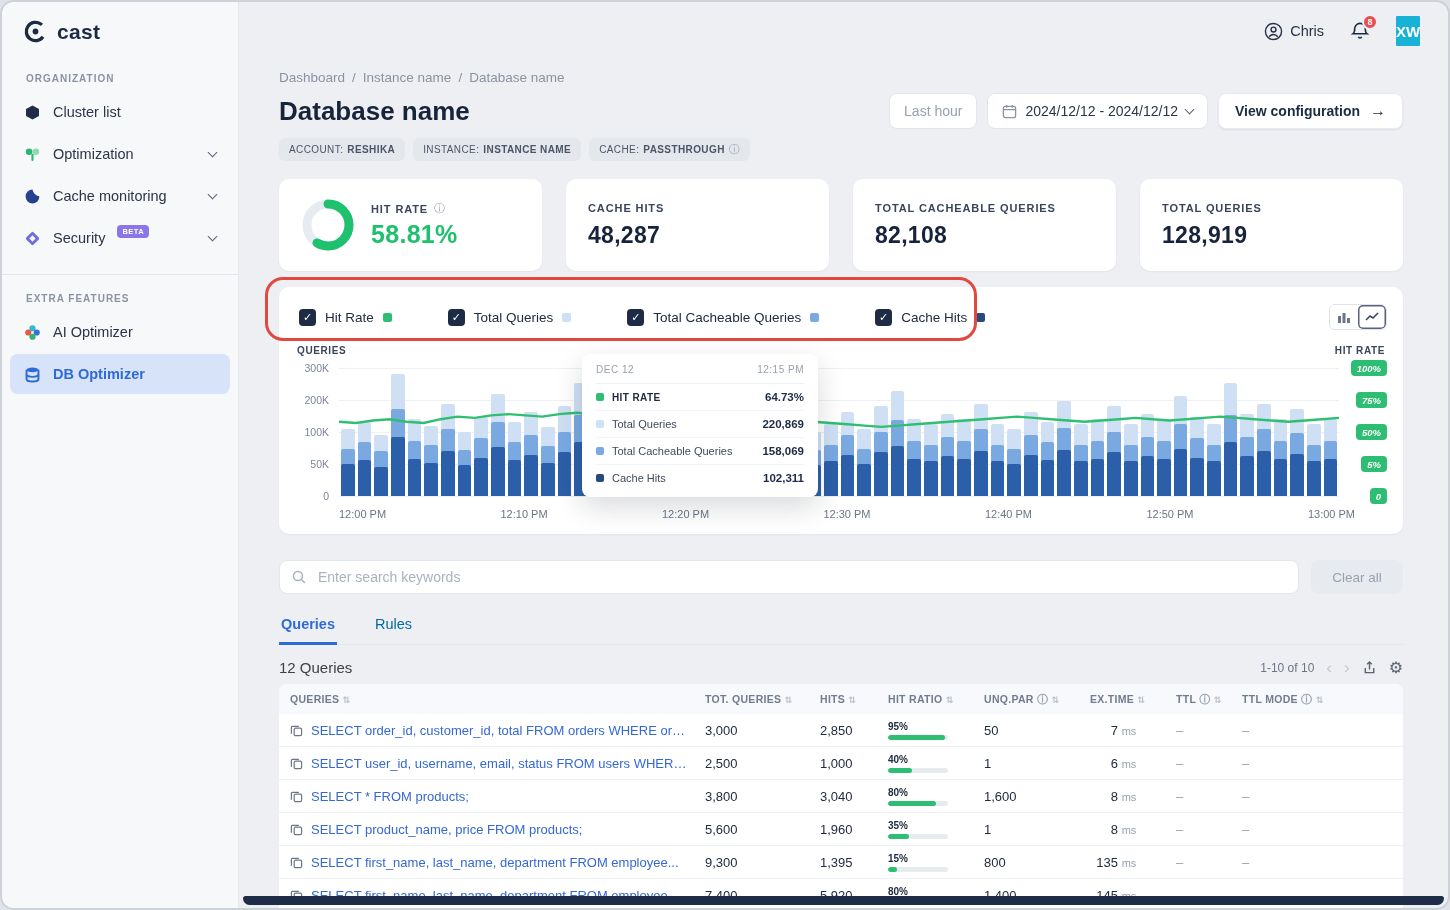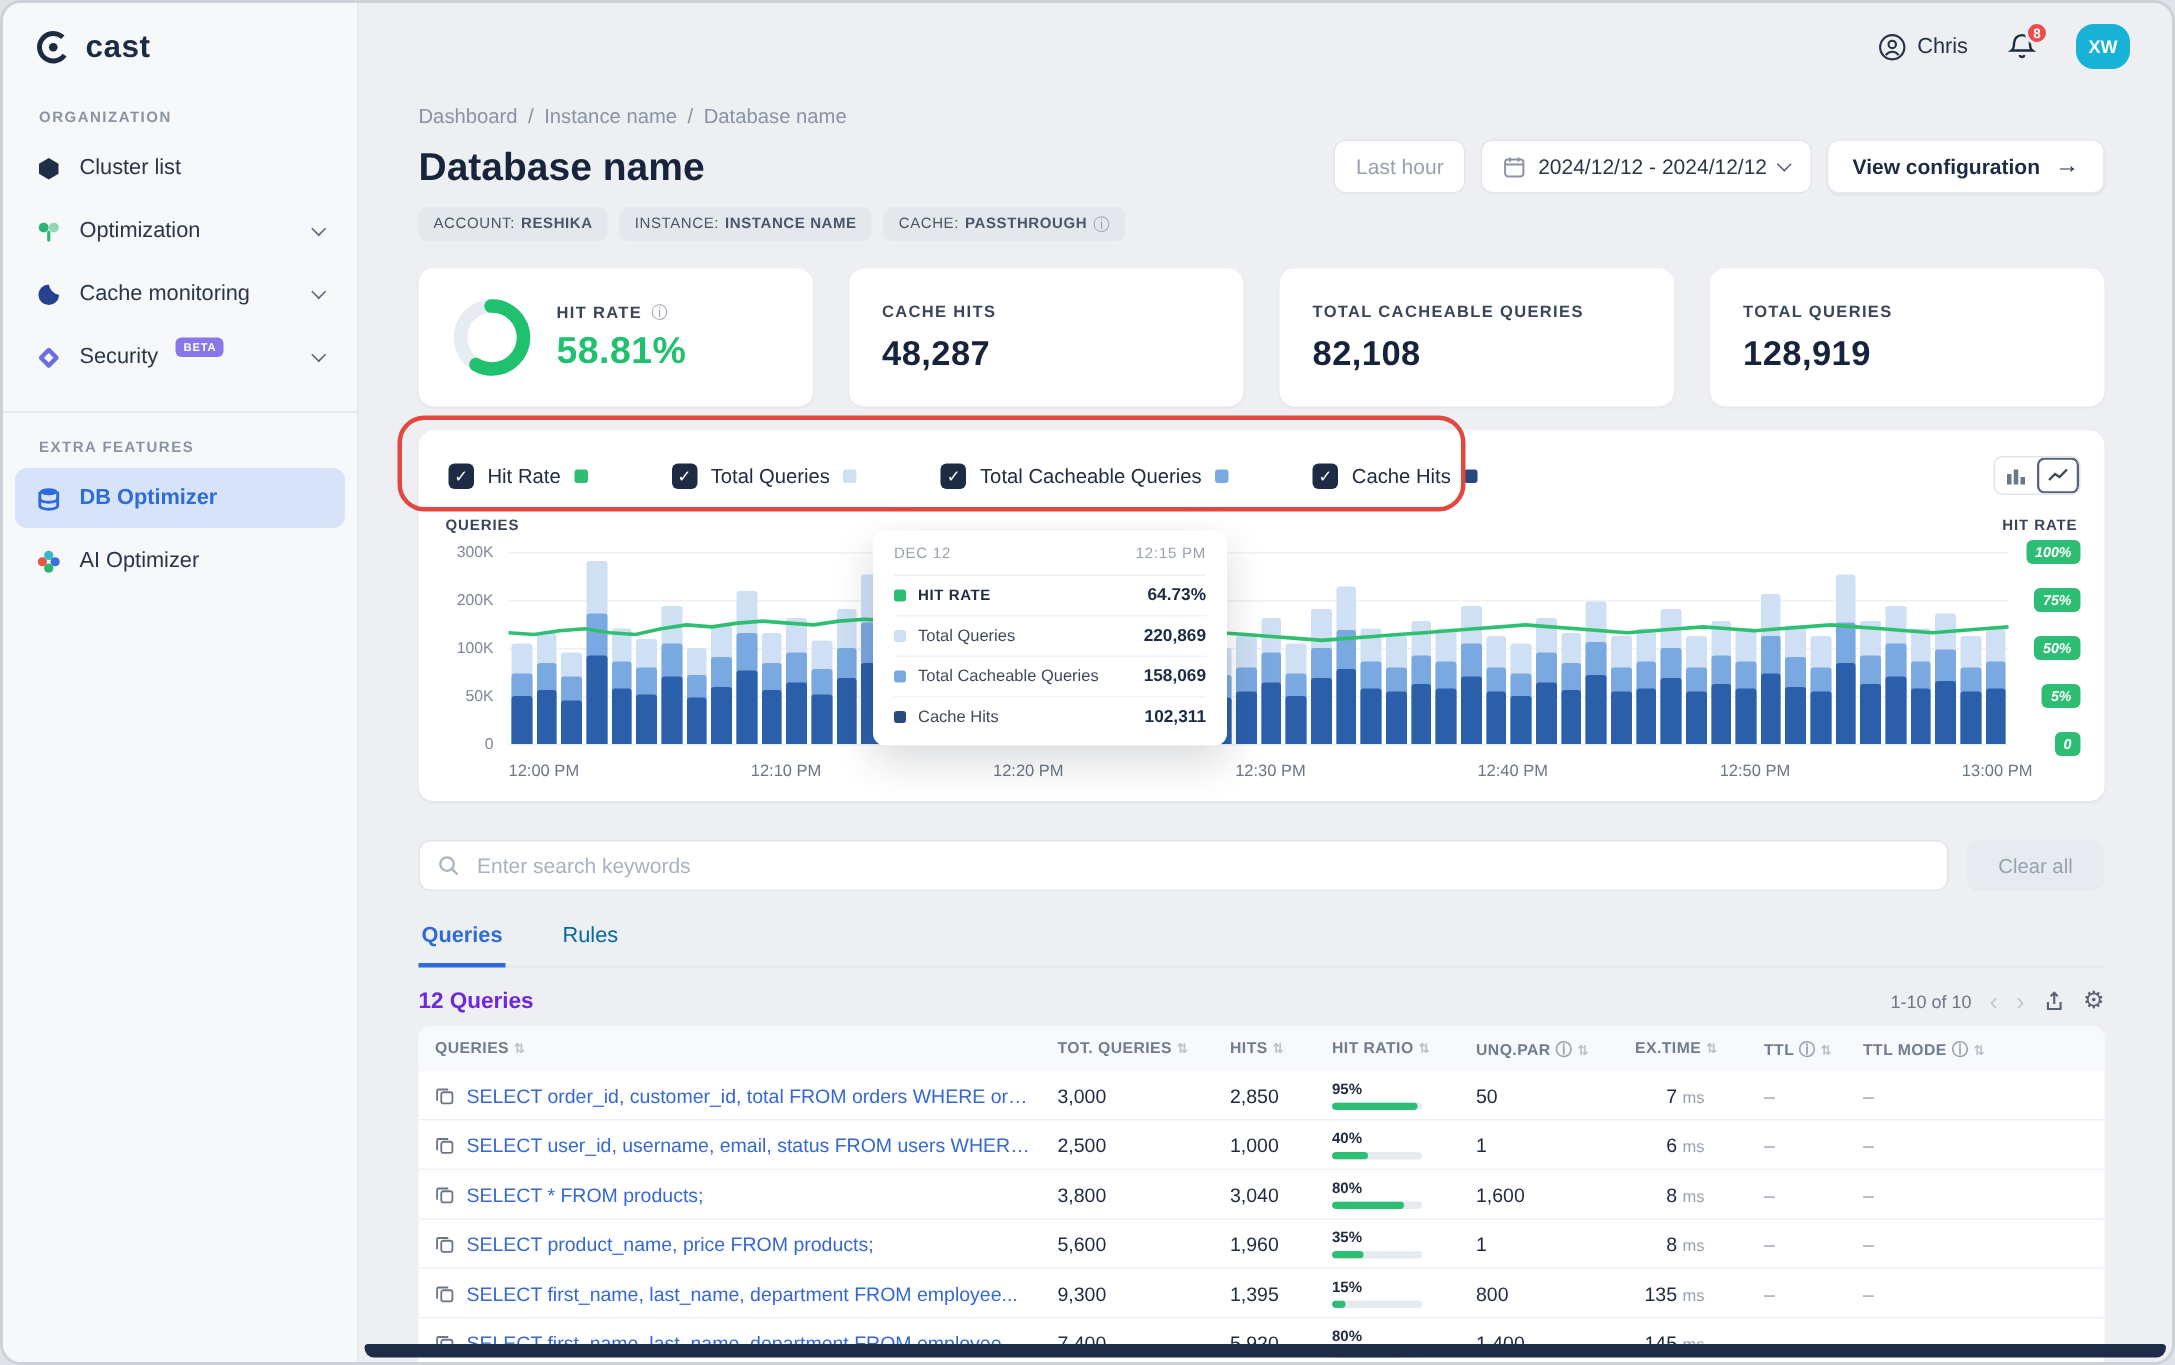--- a/index.html
+++ b/index.html
@@ -21,21 +21,21 @@
   .side-item .chev { margin-left:auto; margin-top:-3px; }
 
   
   .main { flex:1; position:relative; overflow:hidden; display:flex; flex-direction:column; }
   .topbar { height:58px; flex-shrink:0; display:flex; align-items:center; justify-content:flex-end; gap:26px; padding:0 28px; }
   .topnav-links { display:flex; gap:34px; }
   .navlink { font-size:14.5px; font-weight:500; color:#273247; cursor:pointer; text-decoration:none; }
   .user { display:flex; align-items:center; gap:7px; font-size:14.5px; font-weight:500; color:#273247; cursor:pointer; }
   .bell { position:relative; cursor:pointer; display:flex; }
   .bell-badge { position:absolute; top:-7px; right:-8px; background:#ee4b4b; color:#fff; font-size:9px; font-weight:700; min-width:16px; height:16px; border-radius:8px; display:flex; align-items:center; justify-content:center; border:2px solid #edeff3; }
-  .avatar { width:36px; height:30px; border-radius:12px; background:#17b2d6; color:#fff; font-size:12px; font-weight:800; display:flex; align-items:center; justify-content:center; cursor:pointer; }
+  .avatar { width:24px; height:30px; border-radius:1px; background:#17b2d6; color:#fff; font-size:15px; font-weight:800; display:flex; align-items:center; justify-content:center; cursor:pointer; }
 
   
   .content { padding:10px 45px 0 40px; flex:1; overflow:hidden; }
   .breadcrumb { font-size:13.5px; color:#8a93a3; display:flex; gap:7px; }
   .breadcrumb a { color:#8a93a3; text-decoration:none; cursor:pointer; }
   .title-row { margin-top:8px; display:flex; align-items:center; }
   h1 { font-size:26px; font-weight:700; color:#18243c; }
   .header-controls { margin-left:auto; display:flex; gap:10px; align-items:center; }
   .chip { height:36px; border-radius:8px; background:#fff; border:1px solid #e2e6ea; padding:0 14px; font-size:14px; color:#98a1af; display:flex; align-items:center; gap:8px; cursor:pointer; font-family:inherit; }
   .date-chip { color:#2a3548; font-weight:500; }
@@ -98,21 +98,21 @@
   .search-box svg { position:absolute; left:12px; top:9px; }
   .search-box input { width:100%; height:34px; border:1px solid #e2e6ea; border-radius:8px; padding:0 12px 0 38px; font-size:14px; color:#2a3548; font-family:inherit; background:#fff; outline:none; }
   .search-box input::placeholder { color:#a9b2bf; }
   .clear-btn { width:92px; height:34px; background:#e7ebf0; border:none; border-radius:8px; color:#98a1af; font-size:13.5px; font-weight:500; cursor:pointer; font-family:inherit; }
   .tabs { margin-top:18px; display:flex; gap:36px; border-bottom:1px solid #e2e6ea; }
   .tab { font-size:14.5px; font-weight:500; color:#0369a1; padding:4px 2px 10px; cursor:pointer; }
   .tab.active { color:#2f6bd8; font-weight:700; border-bottom:3px solid #2f6bd8; margin-bottom:-1px; }
 
   
   .table-head-row { margin-top:14px; display:flex; align-items:center; }
-  .table-count { font-size:15px; font-weight:700; color:#6d28d9; }
+  .table-count { font-size:15px; font-weight:400; color:#404040; }
   .table-tools { margin-left:auto; display:flex; align-items:center; gap:12px; font-size:12px; color:#6b7686; }
   .pg-btn { font-size:17px; color:#c2c9d2; cursor:pointer; line-height:1; }
   .tool-ic { cursor:pointer; display:flex; }
   .gear { font-size:16px; color:#5a6374; cursor:pointer; line-height:1; }
   .table { margin-top:8px; background:#fff; border-radius:8px 8px 0 0; overflow:hidden; }
   .t-grid { display:grid; grid-template-columns:415px 115px 68px 96px 106px 86px 66px 1fr; padding:0 11px; align-items:center; }
   .t-head { background:#f7f9fc; height:30px; }
   .t-h { font-size:10.5px; font-weight:700; letter-spacing:.3px; color:#707c8f; cursor:pointer; white-space:nowrap; }
   .sort { font-size:9px; color:#b7bfca; }
   .t-row { height:33px; border-bottom:1px solid #eef1f4; font-size:13px; color:#212c42; }
@@ -181,41 +181,41 @@
               <rect x="3.2" y="3.2" width="9.6" height="9.6" rx="1.5" transform="rotate(45 8 8)" fill="#6a6fdd"></rect>
               <rect x="5.9" y="5.9" width="4.2" height="4.2" transform="rotate(45 8 8)" fill="#f7f8fa"></rect>
             </svg>
           </span>
       <span class="side-label">Security</span>
       <span class="beta">BETA</span>
       <span class="chev"></span>
     </div>
         <div class="side-divider"></div>
         <div class="side-header">EXTRA FEATURES</div>
-        <div class="side-item active">
-      <span class="side-icon">
-            <svg width="17" height="17" viewBox="0 0 16 16">
-              <ellipse cx="8" cy="3.6" rx="5.6" ry="2.2" fill="#2f6bd8"></ellipse>
-              <path d="M2.4 3.6v8.8c0 1.2 2.5 2.2 5.6 2.2s5.6-1 5.6-2.2V3.6" fill="none" stroke="#2f6bd8" stroke-width="1.8"></path>
-              <path d="M2.4 8c0 1.2 2.5 2.2 5.6 2.2S13.6 9.2 13.6 8" fill="none" stroke="#2f6bd8" stroke-width="1.8"></path>
-            </svg>
-          </span>
-      <span class="side-label">DB Optimizer</span>
-
-    </div>
         <div class="side-item">
       <span class="side-icon">
             <svg width="17" height="17" viewBox="0 0 16 16">
               <circle cx="8" cy="4" r="2.9" fill="#35b9c9"></circle>
               <circle cx="12" cy="8" r="2.9" fill="#3a70d8"></circle>
               <circle cx="8" cy="12" r="2.9" fill="#2cb573"></circle>
               <circle cx="4" cy="8" r="2.9" fill="#e25a4e"></circle>
             </svg>
           </span>
       <span class="side-label">AI Optimizer</span>
+
+    </div>
+        <div class="side-item active">
+      <span class="side-icon">
+            <svg width="17" height="17" viewBox="0 0 16 16">
+              <ellipse cx="8" cy="3.6" rx="5.6" ry="2.2" fill="#2f6bd8"></ellipse>
+              <path d="M2.4 3.6v8.8c0 1.2 2.5 2.2 5.6 2.2s5.6-1 5.6-2.2V3.6" fill="none" stroke="#2f6bd8" stroke-width="1.8"></path>
+              <path d="M2.4 8c0 1.2 2.5 2.2 5.6 2.2S13.6 9.2 13.6 8" fill="none" stroke="#2f6bd8" stroke-width="1.8"></path>
+            </svg>
+          </span>
+      <span class="side-label">DB Optimizer</span>
 
     </div>
       </div>
   </aside>
 
   <div class="main">
     <header class="topbar">
       <div class="user">
         <span style="display:flex">
           <svg width="19" height="19" viewBox="0 0 20 20">

